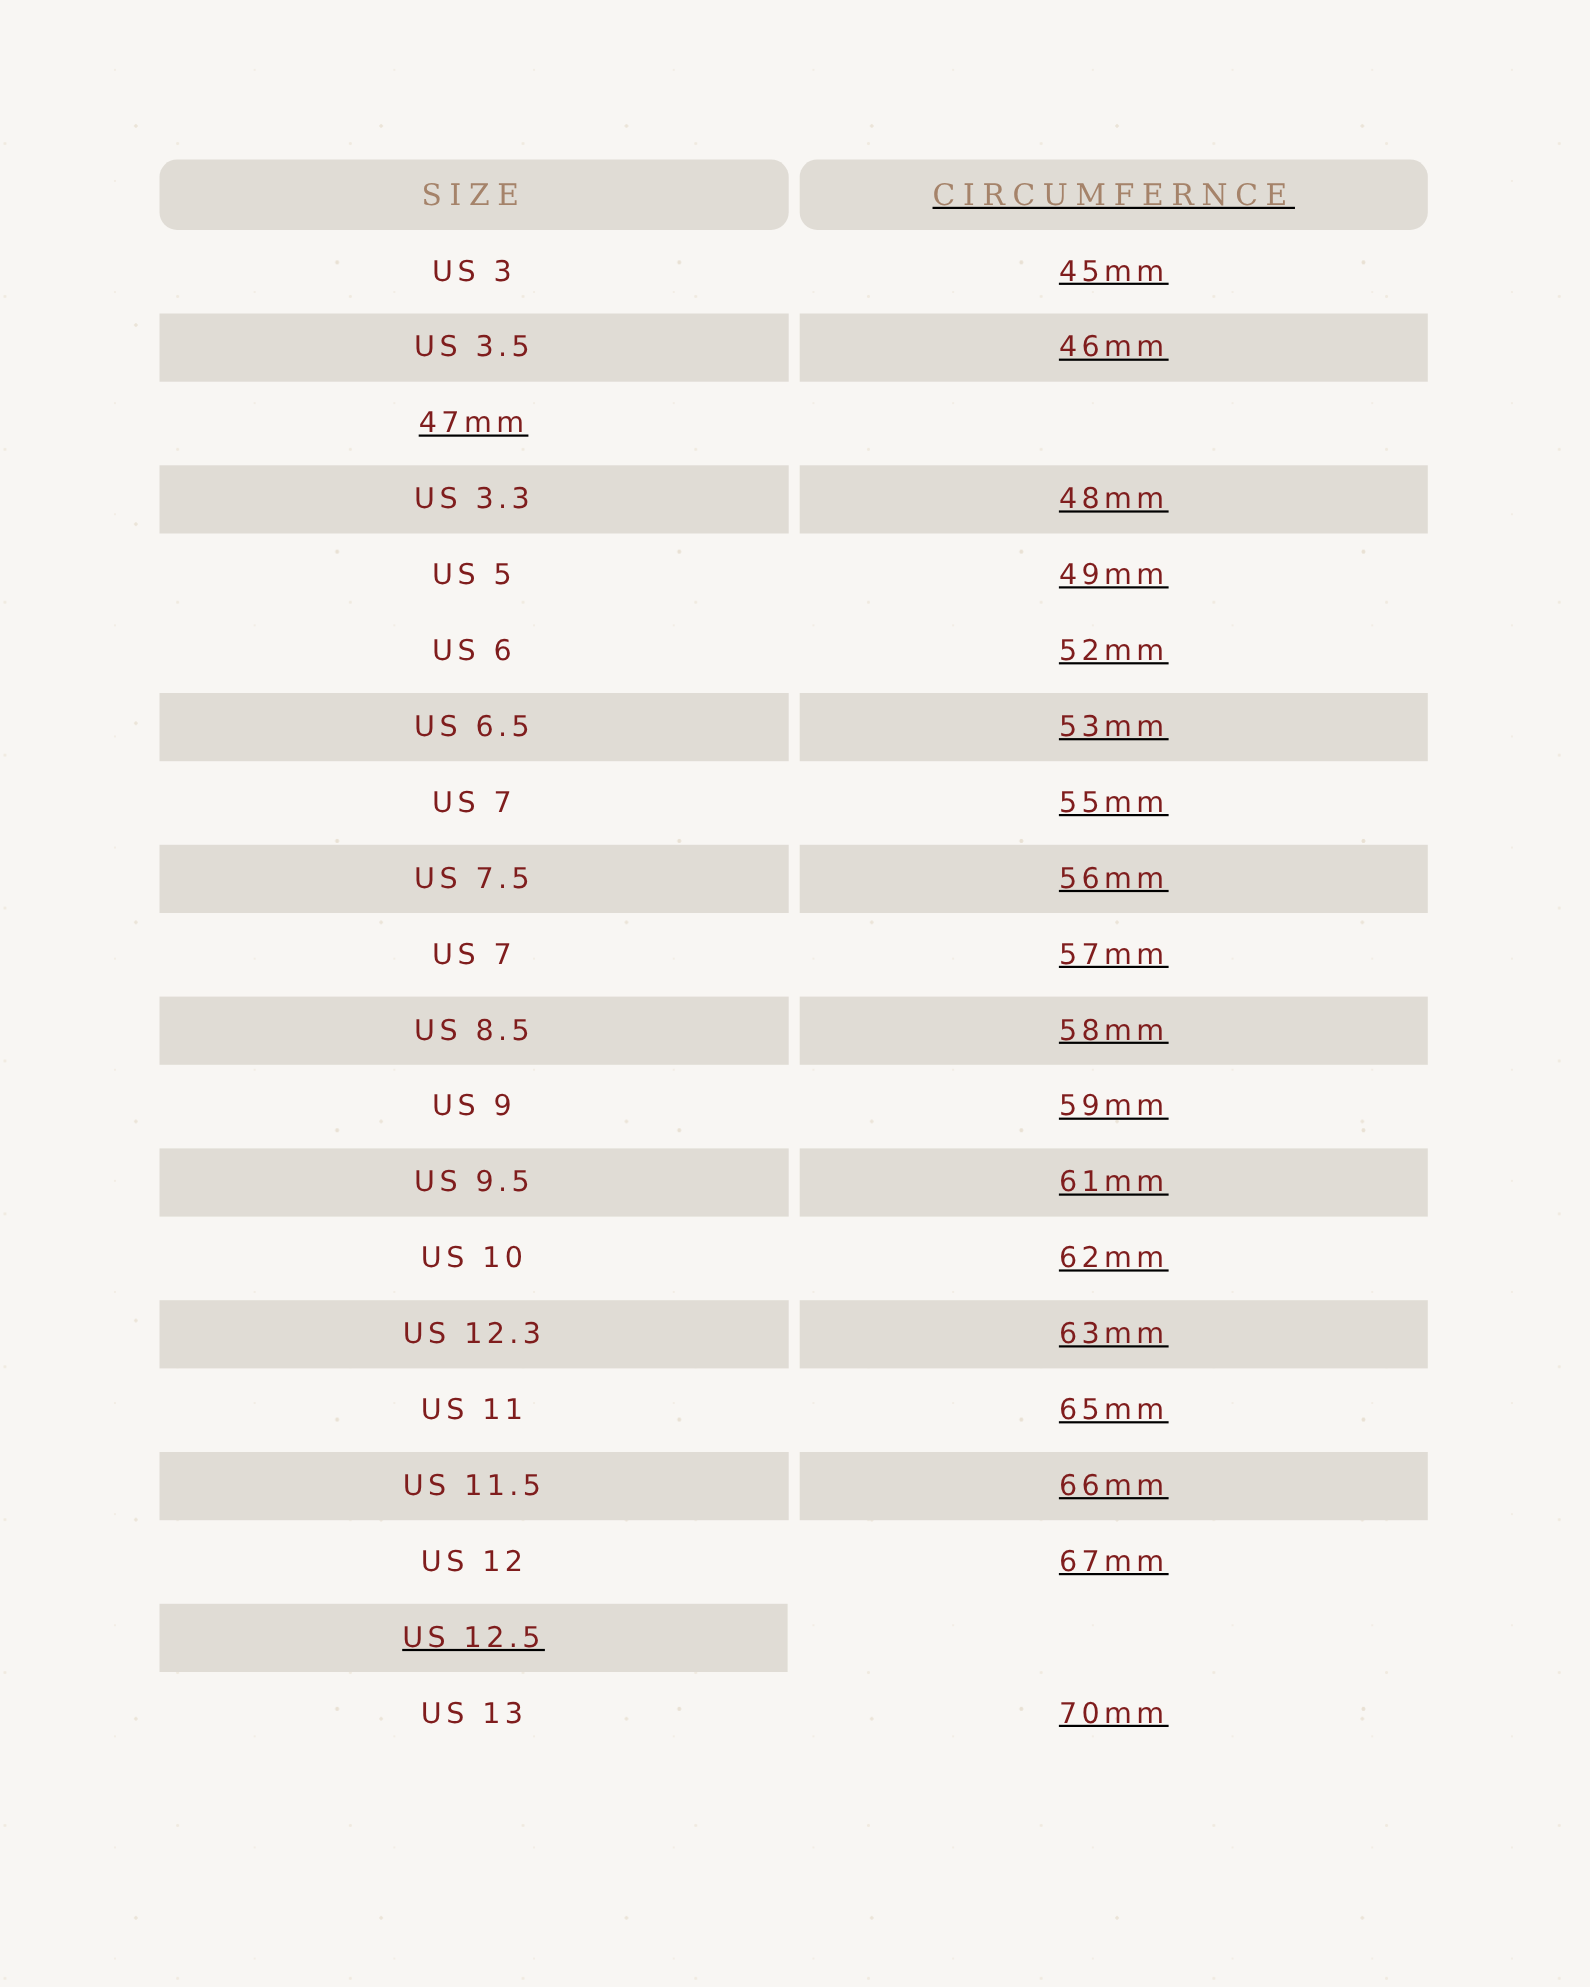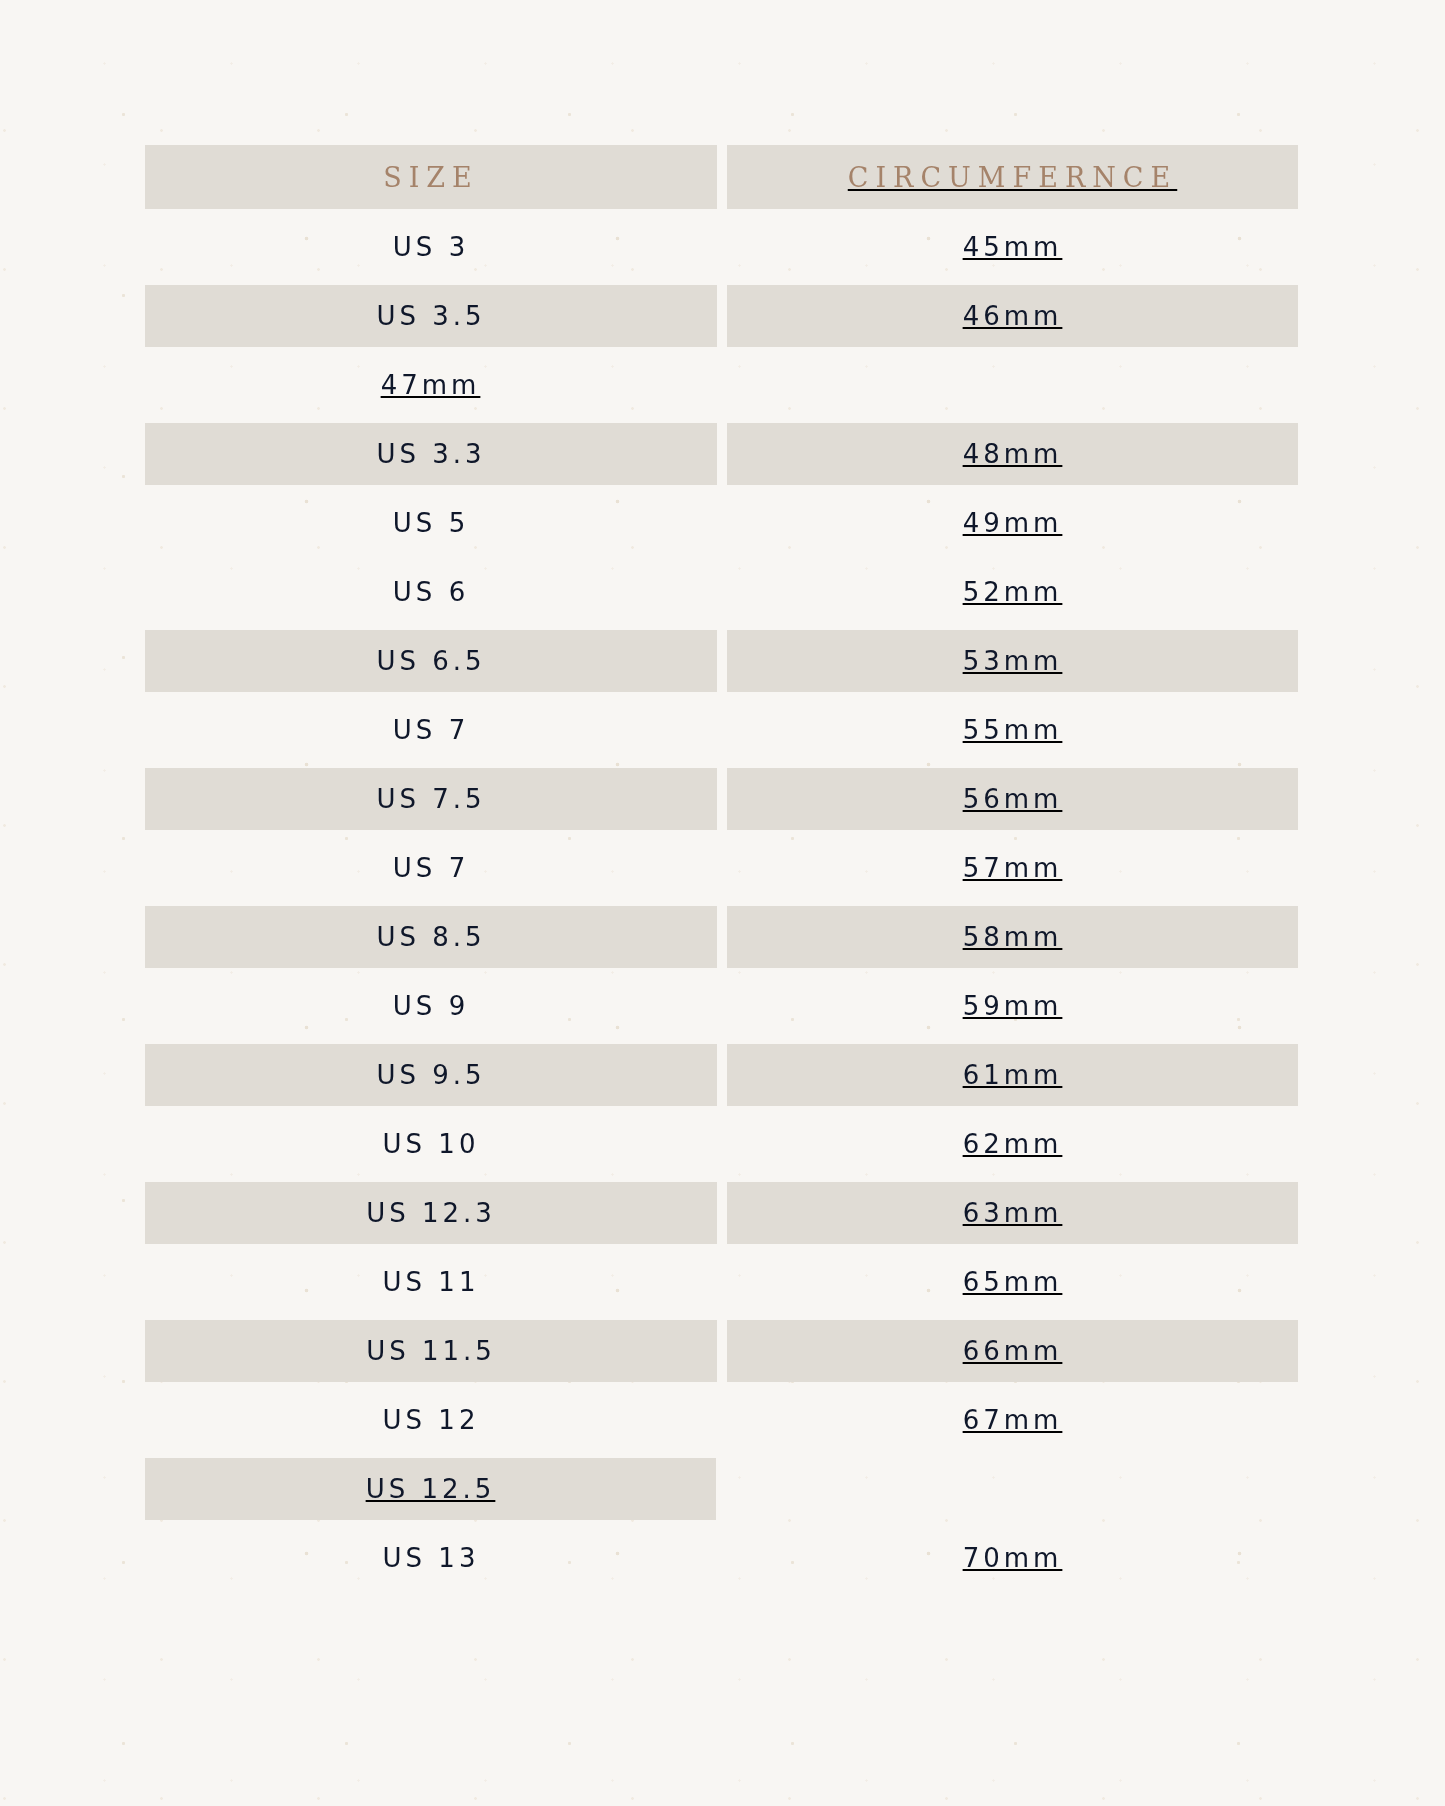--- a/index.html
+++ b/index.html
@@ -46,35 +46,36 @@
   .cell:last-child {
     width: 571px;
     text-decoration: underline;
   }
   .row.shaded .cell {
     background: #e0dcd5;
   }
   .header-row .cell {
     background: #e0dcd5;
     height: 64px;
+    border-radius: 16px;
   }
   .header-row {
     height: 64px;
   }
   .header-label {
     font-family: "DejaVu Serif", "Liberation Serif", serif;
     font-size: 27px;
     letter-spacing: 7px;
     color: #a5836a;
     font-weight: 400;
   }
   .data-label {
     font-size: 26px;
     letter-spacing: 4px;
-    color: #0f172a;
+    color: #7f1d1d;
     font-weight: 400;
   }
 </style>
 </head>
 <body>
 
 <div class="size-table">
   <div class="row header-row">
     <div class="cell">
       <span class="header-label">SIZE</span>

